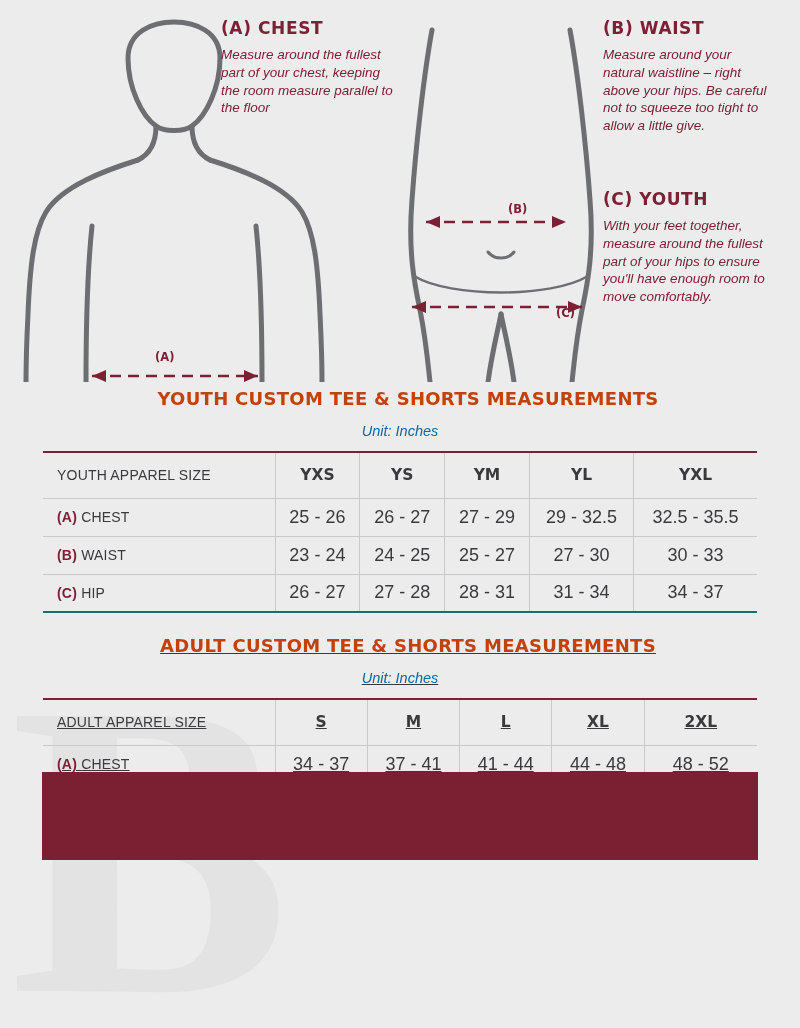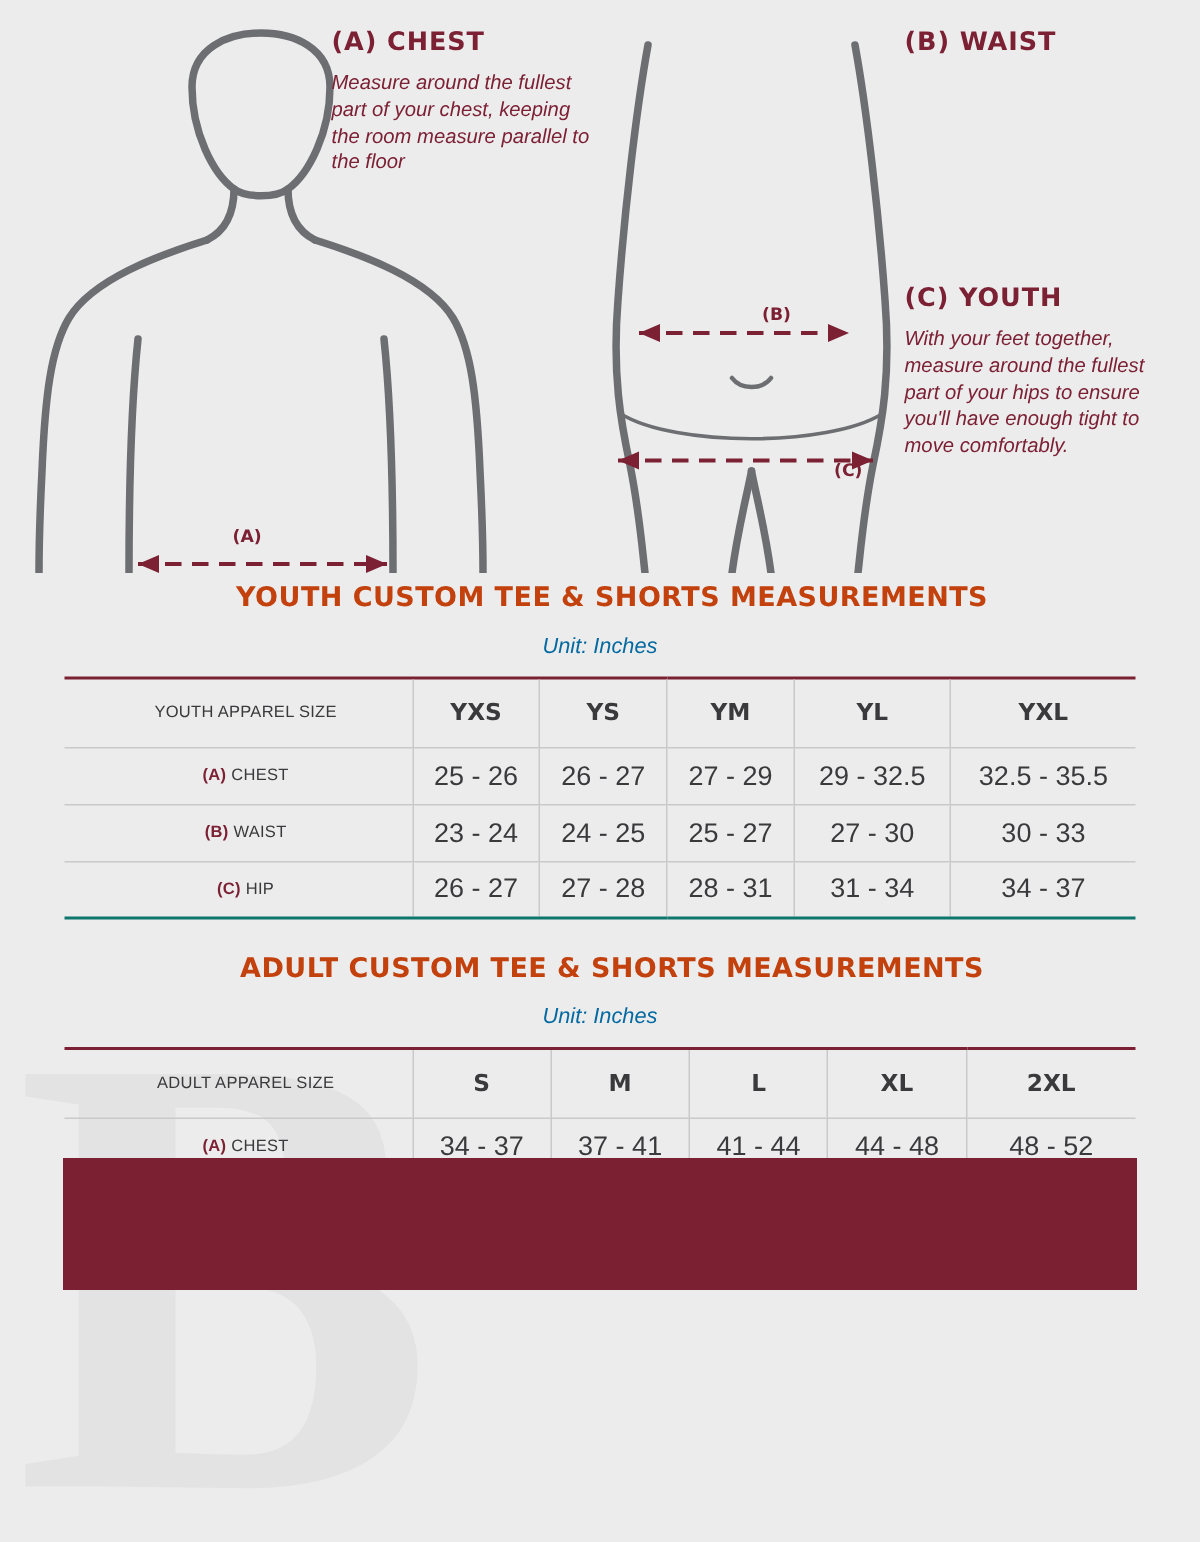--- a/index.html
+++ b/index.html
@@ -111,23 +111,23 @@
     text-align: center;
     font-weight: normal;
     padding: 0 4px;
   }
   thead th { height: 46px; font-size: 15.5px; }
   thead th.size-col {
     font-weight: bold;
     font-family: "DejaVu Sans", sans-serif;
   }
   th.row-head, td.row-head {
-    text-align: center;
+    text-align: left;
     padding-left: 14px;
-    font-size: 11px;
+    font-size: 14px;
     letter-spacing: 0.2px;
     width: 232px;
   }
   .mark { color: #7c2034; font-weight: bold; }
   table tr:first-child th { border-top: 2px solid #7c2034; }
   table tr:last-child td { border-bottom: 2px solid #0f766e; }
   table tr th:first-child, table tr td:first-child { border-left: none; }
   table tr th:last-child, table tr td:last-child { border-right: none; }
 
   
@@ -198,23 +198,24 @@
     </svg>
 
     <div class="tag" style="left:155px; top:336px;">(A)</div>
     <div class="tag" style="left:508px; top:188px;">(B)</div>
     <div class="tag" style="left:556px; top:292px;">(C)</div>
 
     <div class="note-head" style="left:221px; top:4px;">(A) CHEST</div>
     <div class="note" style="left:221px; top:32px; width:175px;">Measure around the fullest part of your chest, keeping the room measure parallel to the floor</div>
 
     <div class="note-head" style="left:603px; top:4px;">(B) WAIST</div>
+    <div class="note" style="left:603px; top:32px; width:168px;">Measure around your natural waistline – right above your hips. Be careful not to squeeze too tight to allow a little give.</div>
 
     <div class="note-head" style="left:603px; top:175px;">(C) YOUTH</div>
-    <div class="note" style="left:603px; top:203px; width:168px;">With your feet together, measure around the fullest part of your hips to ensure you'll have enough tight to move comfortably.</div>
+    <div class="note" style="left:603px; top:203px; width:168px;">With your feet together, measure around the fullest part of your hips to ensure you'll have enough room to move comfortably.</div>
   </div>
 
   <div class="table-block">
     <div class="tbl-title">YOUTH CUSTOM TEE &amp; SHORTS MEASUREMENTS</div>
     <div class="tbl-unit">Unit: Inches</div>
     <table>
       <thead>
         <tr>
           <th class="row-head">YOUTH APPAREL SIZE</th>
           <th class="size-col">YXS</th>
@@ -255,21 +256,21 @@
           <td>26 - 27</td>
           <td>27 - 28</td>
           <td>28 - 31</td>
           <td>31 - 34</td>
           <td>34 - 37</td>
         </tr>
       </tbody>
     </table>
   </div>
 
-  <div class="table-block" style="margin-top:22px;">
+  <div class="table-block" style="margin-top:22px;text-decoration:underline;">
     <div class="tbl-title">ADULT CUSTOM TEE &amp; SHORTS MEASUREMENTS</div>
     <div class="tbl-unit">Unit: Inches</div>
     <table>
       <thead>
         <tr>
           <th class="row-head">ADULT APPAREL SIZE</th>
           <th class="size-col">S</th>
           <th class="size-col">M</th>
           <th class="size-col">L</th>
           <th class="size-col">XL</th>

